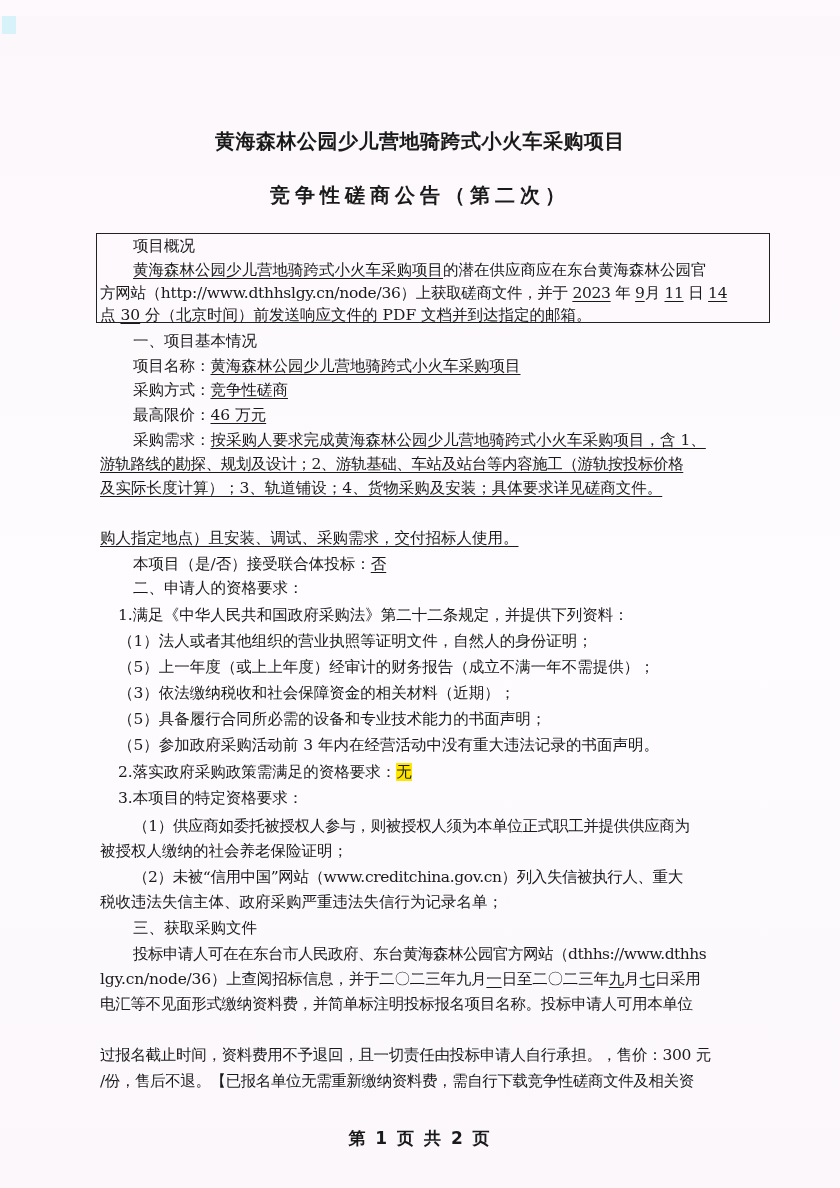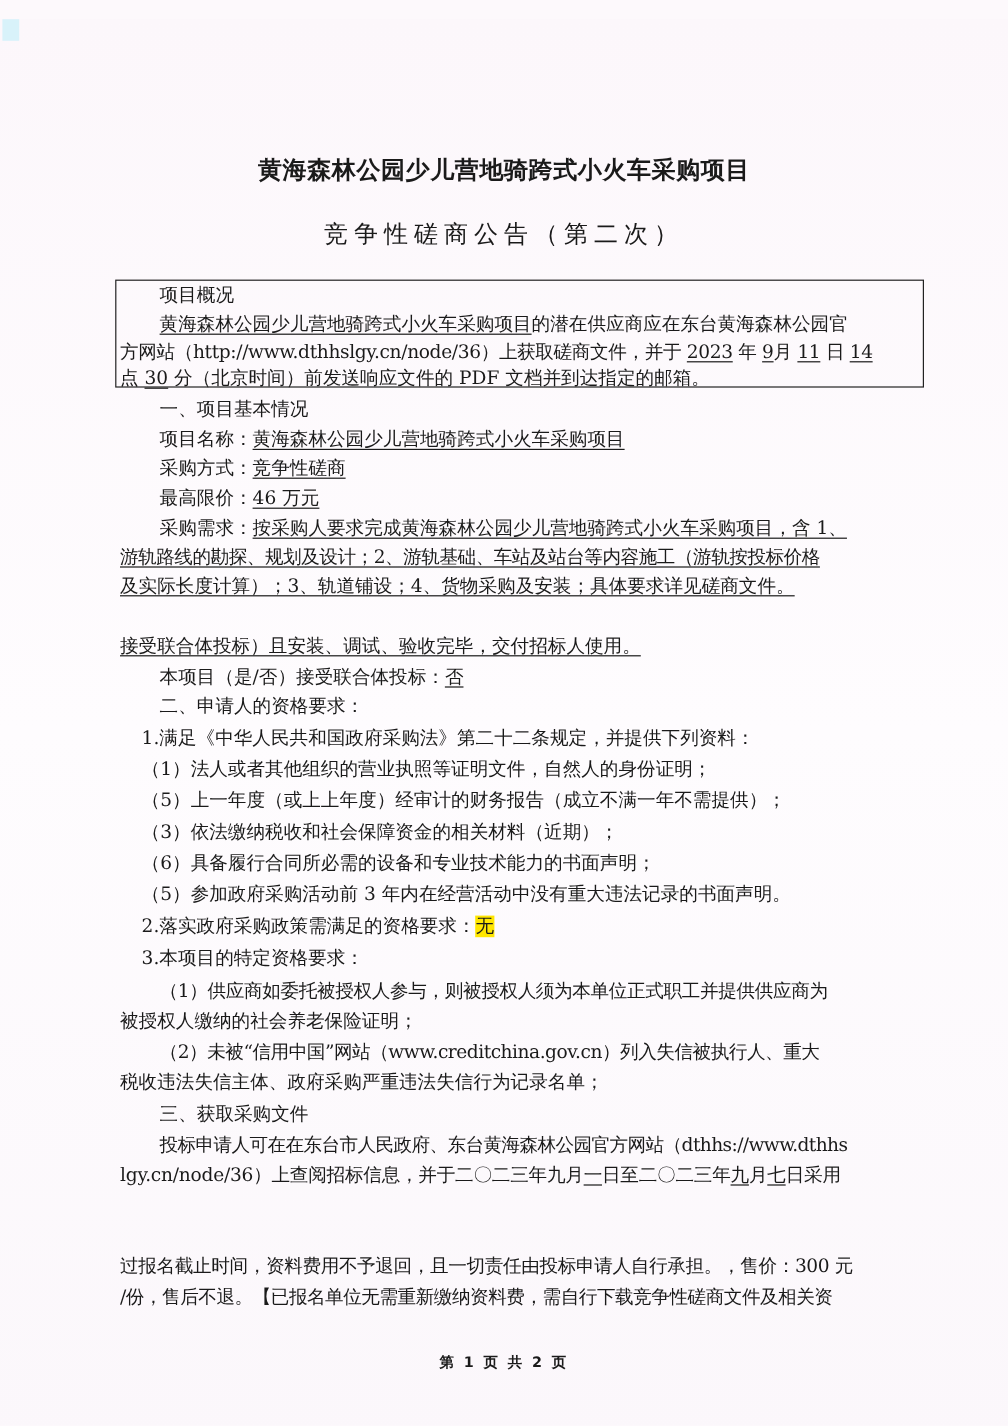--- a/index.html
+++ b/index.html
@@ -9,32 +9,32 @@
     font-family: "DejaVu Serif", "Liberation Serif", serif;
     color: #1a1a1a;
     position: relative;
   }
   .page { position: absolute; left: 0; top: 0; width: 840px; height: 1188px;
     background: linear-gradient(180deg, #fcf7fb 0%, #fefcfe 50%, #fbf7fb 100%); margin-top: 16px; }
   .corner-mark { position: absolute; left: 2px; top: 0; width: 14px; height: 18px; background: #d8f2fa; }
   .title1 { position: absolute; left: 0; width: 840px; top: 112px; text-align: center;
     font-family: "DejaVu Sans", sans-serif; font-weight: bold; font-size: 20px; letter-spacing: 0.5px; }
   .title2 { position: absolute; left: 0; width: 840px; top: 166px; text-align: center;
-    font-family: "DejaVu Sans", sans-serif; font-weight: normal; font-size: 20px; letter-spacing: 5px; }
+    font-family: "DejaVu Sans", sans-serif; font-weight: bold; font-size: 20px; letter-spacing: 5px; }
   .summary-box { position: absolute; left: 96px; top: 217px; width: 674px; height: 90px;
     border: 1.5px solid #222; box-sizing: border-box; }
   .line { position: absolute; left: 100px; width: 672px; font-size: 15.5px; line-height: 24px; white-space: nowrap; }
   .ind { padding-left: 33px; }
   .ind-s { padding-left: 18px; }
   .u { text-decoration: underline; text-underline-offset: 3px; }
   .bold { font-family: "DejaVu Sans", sans-serif; font-weight: normal; }
   .it { }
   .hl { background: #ffe600; }
   .footer { position: absolute; left: 0; width: 840px; top: 1111px; text-align: center;
-    font-family: "DejaVu Sans", sans-serif; font-weight: bold; font-size: 12px; letter-spacing: 2px; }
+    font-family: "DejaVu Sans", sans-serif; font-weight: bold; font-size: 17px; letter-spacing: 2px; }
 </style>
 </head>
 <body>
 
 <div class="page">
   <div class="corner-mark"></div>
 
   <div class="title1">黄海森林公园少儿营地骑跨式小火车采购项目</div>
   <div class="title2">竞争性磋商公告（第二次）</div>
 
@@ -44,37 +44,38 @@
   <div class="line" style="top:265px; letter-spacing:-0.3px"><span>方网站（http://www.dthhslgy.cn/node/36）上获取磋商文件，并于 </span><span class="u">2023</span><span> 年 </span><span class="u">9</span><span>月 </span><span class="u">11</span><span> 日 </span><span class="u">14</span></div>
   <div class="line" style="top:287px"><span>点 </span><span class="u">30</span><span> 分（北京时间）前发送响应文件的 PDF 文档并到达指定的邮箱。</span></div>
 
   <div class="line ind bold" style="top:313px">一、项目基本情况</div>
   <div class="line ind" style="top:338px"><span>项目名称：</span><span class="u">黄海森林公园少儿营地骑跨式小火车采购项目</span></div>
   <div class="line ind" style="top:362px"><span>采购方式：</span><span class="u">竞争性磋商</span></div>
   <div class="line ind" style="top:387px"><span>最高限价：</span><span class="u">46 万元</span></div>
   <div class="line ind" style="top:412px"><span>采购需求：</span><span class="u">按采购人要求完成黄海森林公园少儿营地骑跨式小火车采购项目，含 1、</span></div>
   <div class="line" style="top:436px; letter-spacing:-0.4px"><span class="u">游轨路线的勘探、规划及设计；2、游轨基础、车站及站台等内容施工（游轨按投标价格</span></div>
   <div class="line" style="top:460px"><span class="u">及实际长度计算）；3、轨道铺设；4、货物采购及安装；具体要求详见磋商文件。</span></div>
-  <div class="line" style="top:510px"><span class="u">接受联合体投标）且安装、调试、验收完毕，交付招标人使用。</span></div>
+  <div class="line" style="top:510px"><span class="u">购人指定地点）且安装、调试、采购需求，交付招标人使用。</span></div>
   <div class="line ind" style="top:536px"><span>本项目（</span><span class="it">是/否</span><span>）接受联合体投标：</span><span class="u">否</span></div>
 
   <div class="line ind bold" style="top:560px">二、申请人的资格要求：</div>
   <div class="line ind-s" style="top:587px">1.满足《中华人民共和国政府采购法》第二十二条规定，并提供下列资料：</div>
   <div class="line ind-s" style="top:613px">（1）法人或者其他组织的营业执照等证明文件，自然人的身份证明；</div>
   <div class="line ind-s" style="top:639px">（5）上一年度（或上上年度）经审计的财务报告（成立不满一年不需提供）；</div>
   <div class="line ind-s" style="top:665px">（3）依法缴纳税收和社会保障资金的相关材料（近期）；</div>
-  <div class="line ind-s" style="top:691px">（6）具备履行合同所必需的设备和专业技术能力的书面声明；</div>
+  <div class="line ind-s" style="top:691px">（5）具备履行合同所必需的设备和专业技术能力的书面声明；</div>
   <div class="line ind-s" style="top:717px">（5）参加政府采购活动前 3 年内在经营活动中没有重大违法记录的书面声明。</div>
   <div class="line ind-s" style="top:744px"><span>2.落实政府采购政策需满足的资格要求：</span><span class="hl">无</span></div>
   <div class="line ind-s" style="top:770px">3.本项目的特定资格要求：</div>
   <div class="line ind" style="top:798px; letter-spacing:-0.3px">（1）供应商如委托被授权人参与，则被授权人须为本单位正式职工并提供供应商为</div>
   <div class="line" style="top:823px">被授权人缴纳的社会养老保险证明；</div>
   <div class="line ind" style="top:849px; letter-spacing:-0.4px">（2）未被“信用中国”网站（www.creditchina.gov.cn）列入失信被执行人、重大</div>
   <div class="line ind bold" style="top:900px">三、获取采购文件</div>
 
   <div class="line" style="top:874px">税收违法失信主体、政府采购严重违法失信行为记录名单；</div>
   <div class="line ind" style="top:926px; letter-spacing:-0.5px">投标申请人可在在东台市人民政府、东台黄海森林公园官方网站（dthhs://www.dthhs</div>
   <div class="line" style="top:951px; letter-spacing:-0.2px"><span>lgy.cn/node/36）上查阅招标信息，并于二〇二三年九月</span><span class="u">一</span><span>日至二〇二三年</span><span class="u">九</span><span>月</span><span class="u">七</span><span>日采用</span></div>
+  <div class="line" style="top:976px; letter-spacing:-0.3px">电汇等不见面形式缴纳资料费，并简单标注明投标报名项目名称。投标申请人可用本单位</div>
   <div class="line" style="top:1027px; letter-spacing:-0.3px">过报名截止时间，资料费用不予退回，且一切责任由投标申请人自行承担。，售价：300 元</div>
   <div class="line" style="top:1053px; letter-spacing:-0.4px"><span>/份，售后不退。</span><span class="bold">【已报名单位无需重新缴纳资料费，需自行下载竞争性磋商文件及相关资</span></div>
 
   <div class="footer">第 1 页 共 2 页</div>
 </div>
 
 </body></html>

